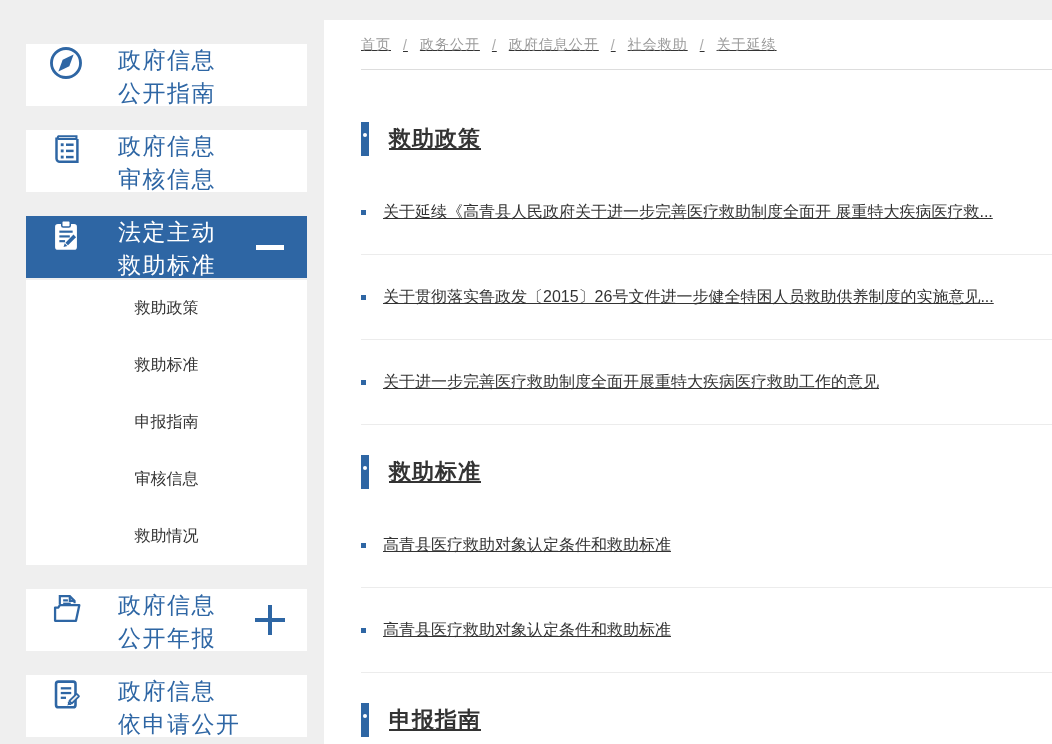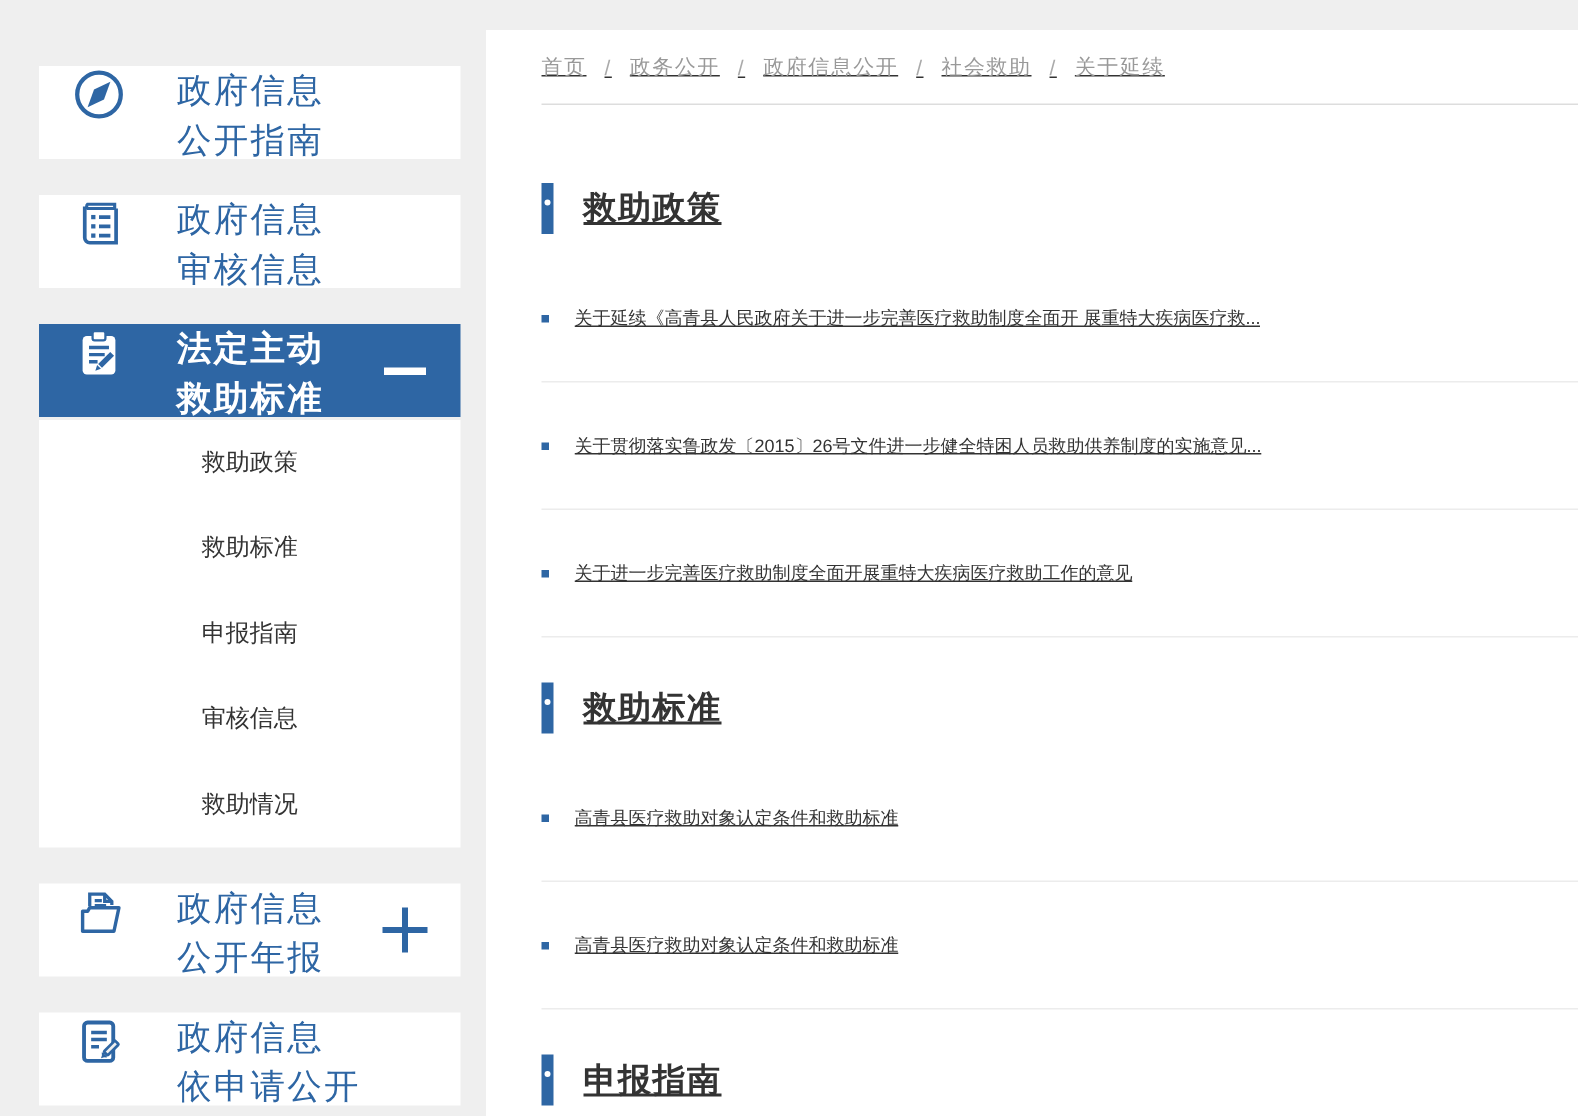--- a/index.html
+++ b/index.html
@@ -24,21 +24,21 @@
   .sidebar{width:281px;margin-left:26px;flex:none;}
   .nav-box{
     background:var(--panel-bg);height:62px;margin-bottom:15px;
     display:flex;align-items:flex-start;position:relative;cursor:pointer;margin-top:24px;
   }
   .nav-box.selected{background:var(--accent);margin-bottom:2px;}
   .nav-icon{width:38px;height:38px;margin-left:21px;color:var(--accent);flex:none;}
   .nav-box.selected .nav-icon{color:#ffffff;}
   .nav-icon svg{display:block;width:38px;height:38px;}
   .nav-label{margin-left:33px;font-size:23px;line-height:33px;letter-spacing:1.5px;color:var(--accent);}
-  .nav-box.selected .nav-label{color:#ffffff;font-weight:bold;}
+  .nav-box.selected .nav-label{color:#ffffff;}
   .nav-line1,.nav-line2{display:block;}
   .nav-toggle{position:absolute;right:22px;top:50%;width:30px;height:30px;transform:translateY(-50%);}
   .nav-toggle.minus::before{content:"";position:absolute;left:1px;top:13px;width:28px;height:5px;background:#ffffff;}
   .nav-toggle.plus::before{content:"";position:absolute;left:0;top:13px;width:30px;height:4px;background:var(--accent);}
   .nav-toggle.plus::after{content:"";position:absolute;left:13px;top:0;width:4px;height:30px;background:var(--accent);}
   .submenu{background:var(--panel-bg);margin-bottom:14px;}
   .submenu-item{
     height:57px;display:flex;align-items:center;justify-content:center;
     font-size:16px;color:var(--text);cursor:pointer;
   }
@@ -55,21 +55,21 @@
   .crumb-sep{margin:0 12px;color:#aaaaaa;}
 
   .section-title{display:flex;align-items:center;padding:30px 0 14px;}
   .section:first-child .section-title{padding-top:52px;}
   .title-marker{width:8px;height:34px;background:var(--accent);position:relative;margin-right:20px;flex:none;}
   .title-marker::after{content:"";position:absolute;left:2px;top:11px;width:4px;height:4px;border-radius:50%;background:#ffffff;}
   .title-text{font-size:22px;font-weight:bold;color:var(--text);letter-spacing:1px;}
 
   .list-item{height:85px;display:flex;align-items:center;border-bottom:1px solid var(--divider);}
   .bullet{width:5px;height:5px;background:var(--accent);margin-right:17px;flex:none;}
-  .item-link{font-size:12px;color:var(--text);white-space:nowrap;overflow:hidden;cursor:pointer;}
+  .item-link{font-size:16px;color:var(--text);white-space:nowrap;overflow:hidden;cursor:pointer;}
 </style>
 </head>
 <body>
 
 <div class="page">
   <aside class="sidebar" id="sidebar">
       <div class="nav-box">
     <span class="nav-icon">
           <svg viewBox="0 0 40 40">
             <circle cx="20" cy="20" r="15.3" fill="none" stroke="currentColor" stroke-width="3"></circle>

